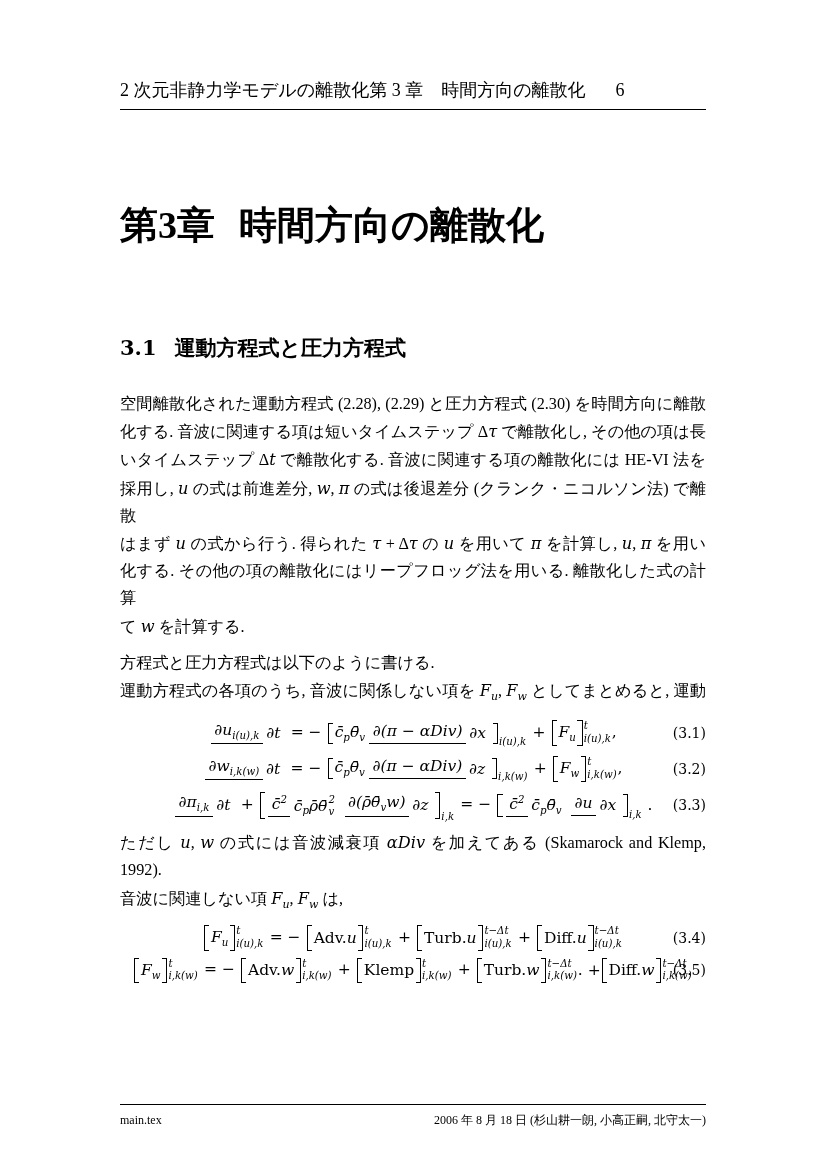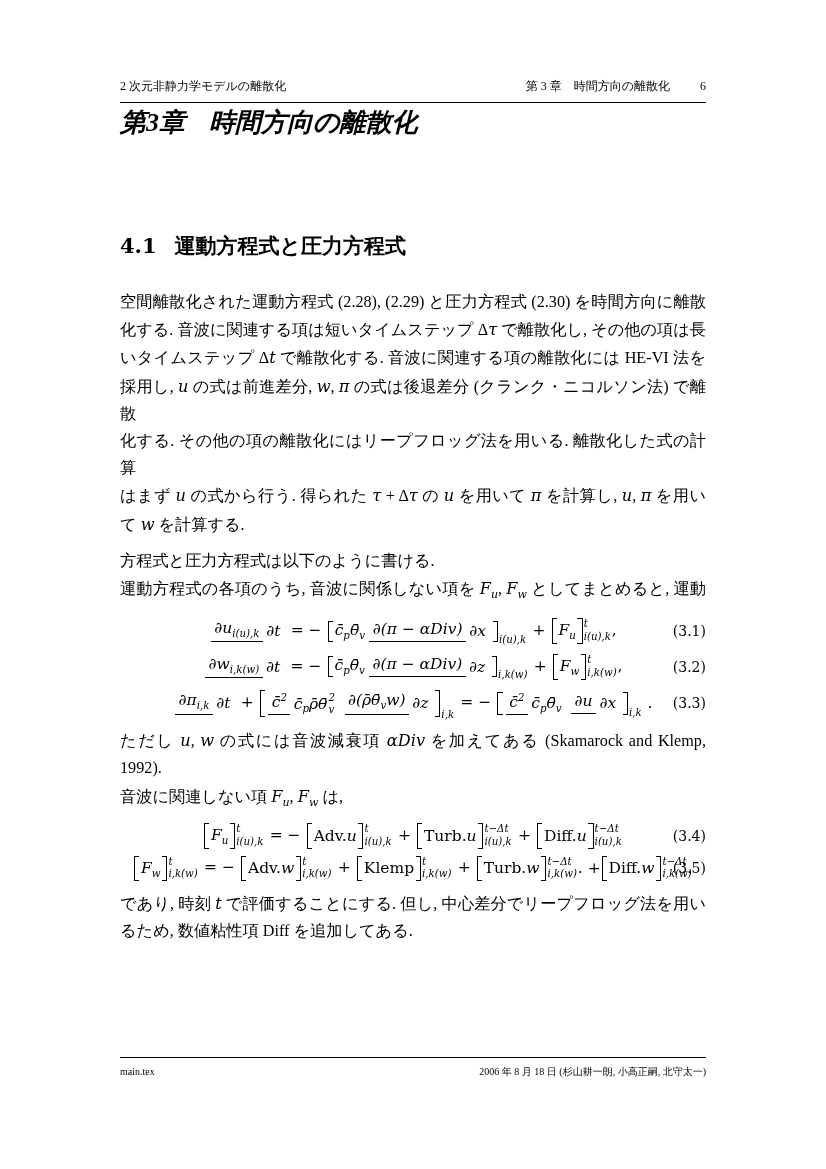--- a/index.html
+++ b/index.html
@@ -2,29 +2,29 @@
 <html><head>
 <meta charset="utf-8">
 <style>
   html,body{margin:0;padding:0;background:#ffffff;}
   body{width:826px;height:1169px;position:relative;overflow:hidden;
        color:#000;font-family:"Liberation Serif","DejaVu Serif",serif;}
   .page{position:absolute;inset:0;background:#fff;}
 
   
   .header{position:absolute;left:120px;right:120px;top:78px;}
-  .header-row{display:flex;justify-content:space-between;align-items:baseline;
-              font-size:12px;padding-bottom:7px;border-bottom:1.6px solid #000;}
+  .header-row{display:flex;align-items:baseline;
+              font-size:18px;padding-bottom:7px;border-bottom:1.6px solid #000;}
   .header-right{display:flex;align-items:baseline;}
   .header-chapter{margin-right:30px;}
 
   
   .content{position:absolute;left:120px;right:120px;top:104px;}
 
-  .chapter-heading{font-size:26px;font-weight:bold;line-height:38px;font-style:italic;}
+  .chapter-heading{margin-top:102px;font-size:38px;font-weight:bold;line-height:38px;}
   .chapter-heading .num{margin-right:24px;}
 
   .section-heading{margin-top:90px;font-size:21px;font-weight:bold;line-height:27px;}
   .section-heading .num{margin-right:18px;font-family:"DejaVu Serif",serif;}
 
   .para{font-size:16.2px;line-height:27.2px;}
   .para-1{margin-top:29px;}
   .para-2{margin-top:9px;}
   .para-3{margin-top:10px;}
   .para-4{margin-top:9px;}
@@ -57,23 +57,23 @@
   .mgrp{display:inline-flex;align-items:center;vertical-align:middle;margin:0 0.06em;}
   .mgrp>.mss{align-self:center;}
   .mbody{display:inline-block;padding:0 0.1em;}
   .lbr,.rbr{align-self:stretch;width:0.28em;flex:none;}
   .lbr{border-left:1.5px solid #000;border-top:1.5px solid #000;border-bottom:1.5px solid #000;}
   .rbr{border-right:1.5px solid #000;border-top:1.5px solid #000;border-bottom:1.5px solid #000;}
   .gsb{font-size:66%;font-style:italic;align-self:flex-end;
        transform:translateY(30%);margin-left:1px;}
 
   
-  .footer{position:absolute;left:120px;right:120px;top:1057px;
+  .footer{position:absolute;left:120px;right:120px;top:1104px;
           border-top:1.6px solid #000;padding-top:7px;
-          display:flex;justify-content:space-between;align-items:baseline;font-size:10px;}
+          display:flex;justify-content:space-between;align-items:baseline;font-size:12px;}
 </style>
 </head>
 <body>
 
 <div class="page">
 
   <div class="header">
     <div class="header-row">
       <span>2 次元非静力学モデルの離散化</span>
       <span class="header-right">
@@ -83,30 +83,30 @@
     </div>
   </div>
 
   <div class="content">
 
     <div class="chapter-heading">
       <span class="num">第3章</span><span>時間方向の離散化</span>
     </div>
 
     <div class="section-heading">
-      <span class="num">4.1</span><span>運動方程式と圧力方程式</span>
+      <span class="num">3.1</span><span>運動方程式と圧力方程式</span>
     </div>
 
     <div class="para para-1">
         <div class="tline">空間離散化された運動方程式 (2.28), (2.29) と圧力方程式 (2.30) を時間方向に離散</div>
         <div class="tline">化する. 音波に関連する項は短いタイムステップ Δ<i>τ</i> で離散化し, その他の項は長</div>
         <div class="tline">いタイムステップ Δ<i>t</i> で離散化する. 音波に関連する項の離散化には HE-VI 法を</div>
         <div class="tline">採用し, <i>u</i> の式は前進差分, <i>w</i>, <i>π</i> の式は後退差分 (クランク・ニコルソン法) で離散</div>
+        <div class="tline">はまず <i>u</i> の式から行う. 得られた <i>τ</i> + Δ<i>τ</i> の <i>u</i> を用いて <i>π</i> を計算し, <i>u</i>, <i>π</i> を用い</div>
         <div class="tline">化する. その他の項の離散化にはリープフロッグ法を用いる. 離散化した式の計算</div>
-        <div class="tline">はまず <i>u</i> の式から行う. 得られた <i>τ</i> + Δ<i>τ</i> の <i>u</i> を用いて <i>π</i> を計算し, <i>u</i>, <i>π</i> を用い</div>
         <div class="tline tlast">て <i>w</i> を計算する.</div>
       </div>
 
     <div class="para para-2">
         <div class="tline tlast">方程式と圧力方程式は以下のように書ける.</div>
         <div class="tline">運動方程式の各項のうち, 音波に関係しない項を <i>F<sub>u</sub></i>, <i>F<sub>w</sub></i> としてまとめると, 運動</div>
       </div>
 
     <div class="eq-block">
       <div class="eq-row tall">
@@ -270,24 +270,20 @@
               <span class="rbr"></span>
               <span class="mss">
                 <span class="it">t−Δt</span>
                 <span class="it">i,k(w)</span>
               </span>
             </span></span>
         <span class="eq-num">(3.5)</span>
       </div>
     </div>
 
-    <div class="para para-4">
-        <div class="tline">であり, 時刻 <i>t</i> で評価することにする. 但し, 中心差分でリープフロッグ法を用い</div>
-        <div class="tline tlast">るため, 数値粘性項 Diff を追加してある.</div>
-      </div>
 
   </div>
 
   <div class="footer">
     <span>main.tex</span>
     <span>2006 年 8 月 18 日 (杉山耕一朗, 小高正嗣, 北守太一)</span>
   </div>
 
 </div>
 

